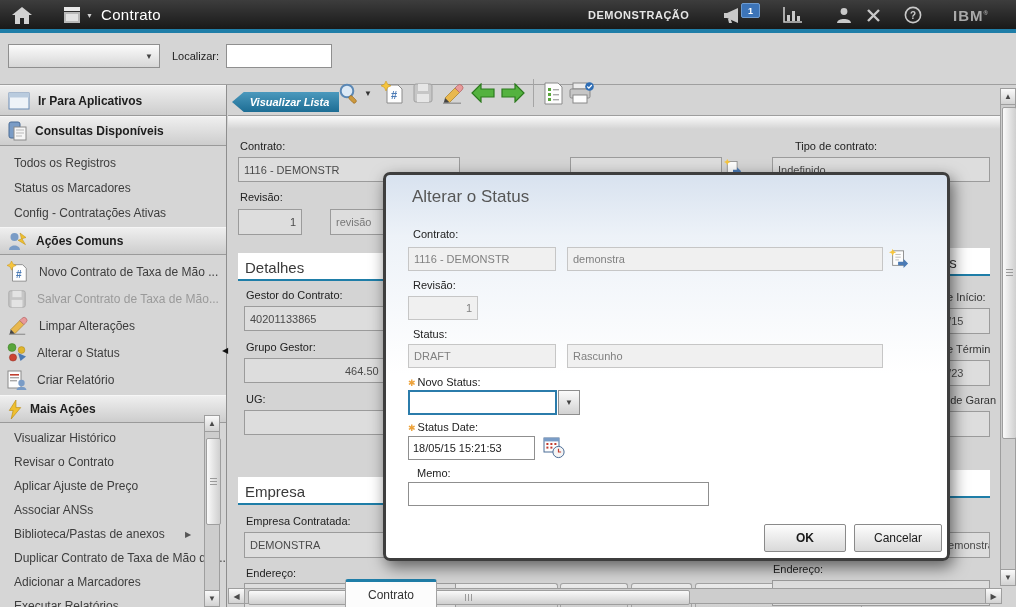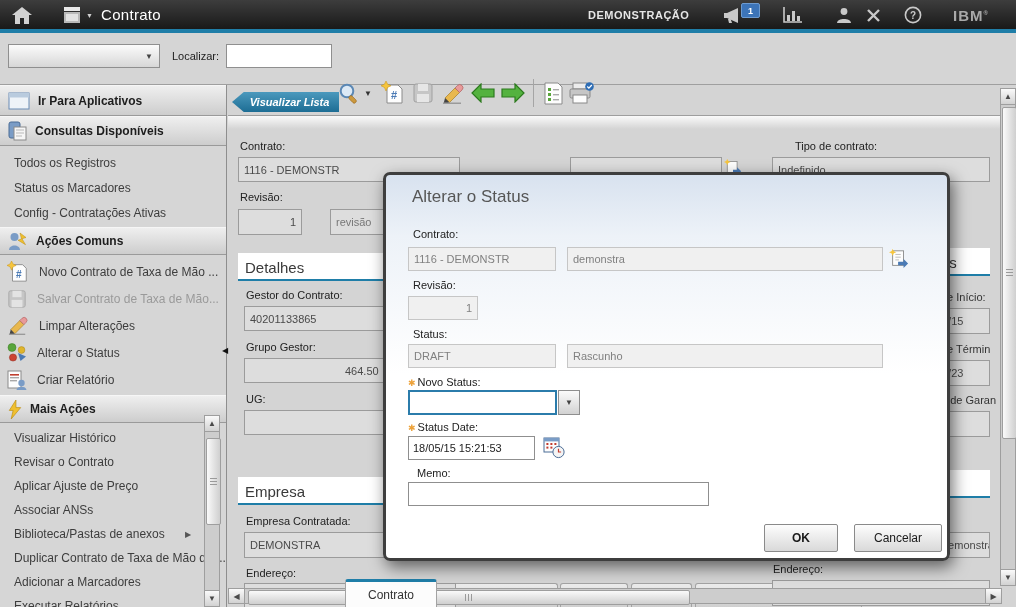--- a/index.html
+++ b/index.html
@@ -478,21 +478,21 @@
             <rect x="7.4" y="10.6" width="2" height="2"></rect>
           </g>
           <circle cx="15.5" cy="16" r="5.6" fill="#f4f4f4" stroke="#4a6c96"></circle>
           <path d="M15.5 12.8 v3.2 h2.6" stroke="#c23b2e" stroke-width="1.2" fill="none"></path>
         </svg>
     </div>
 
     <span class="dlbl" style="left:31px;top:292px;">Memo:</span>
     <input class="dinput" style="left: 22px; top: 307px; width: 301px; height: 24px;" value="">
 
-    <div class="btn" style="left:378px;top:349px;width:74px;height:28px;font-weight:bold;">
+    <div class="btn" style="left:378px;top:349px;width:82px;height:28px;font-weight:bold;">
         <span>OK</span>
       </div>
     <div class="btn" style="left:468px;top:349px;width:88px;height:28px;">
         <span>Cancelar</span>
       </div>
   </div>
 
 </div>
 
 </body></html>

